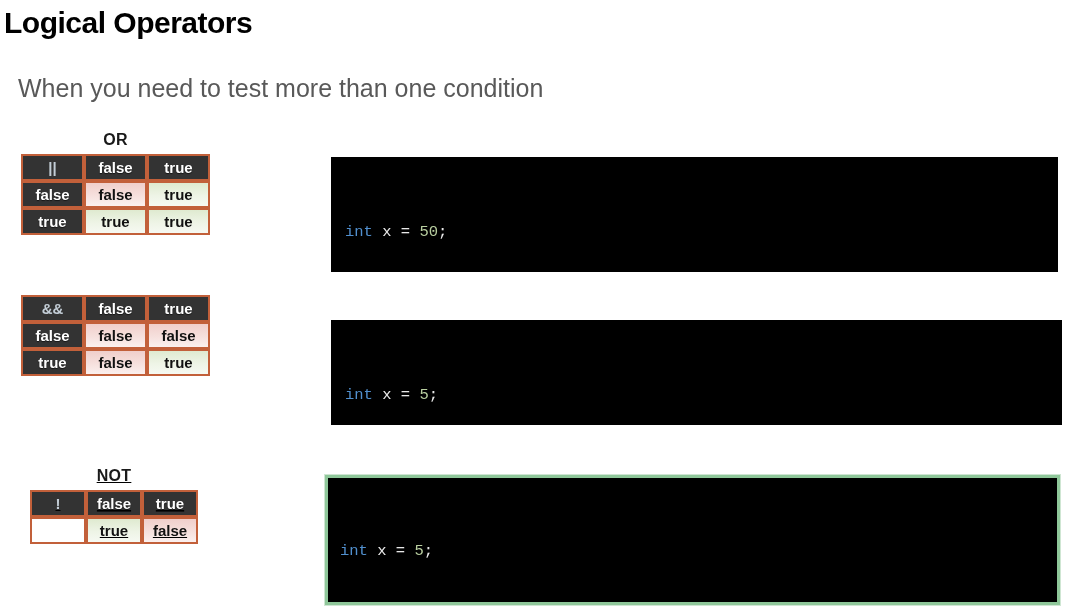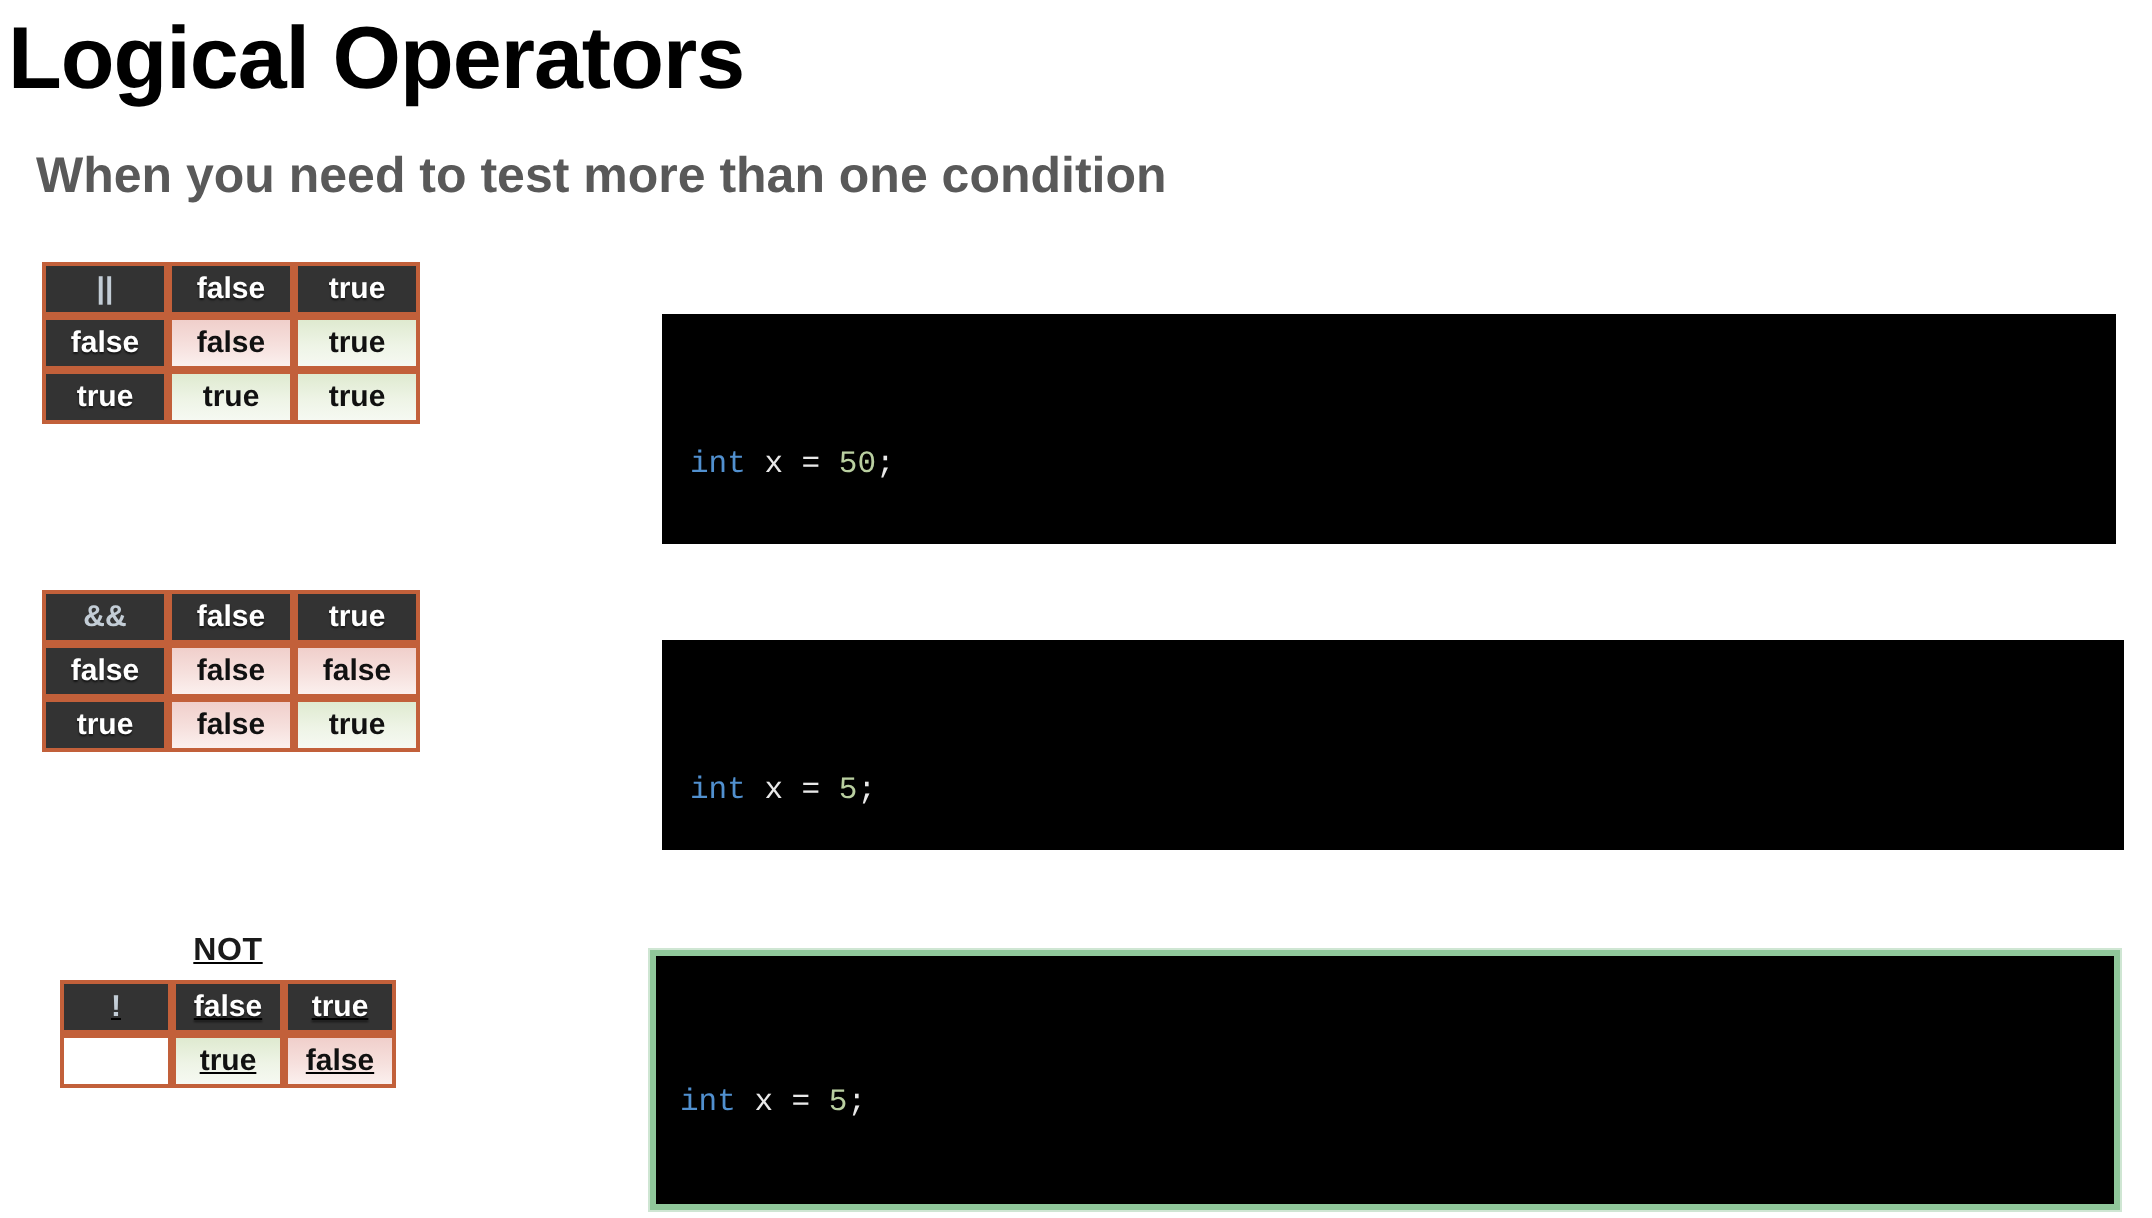--- a/index.html
+++ b/index.html
@@ -13,34 +13,34 @@
     position: relative;
     font-family: "Liberation Sans", sans-serif;
     overflow: hidden;
   }
 
   
   #page-title {
     position: absolute;
     left: 4px;
     top: 6px;
-    font-size: 44px;
+    font-size: 30px;
     font-weight: bold;
     color: #000000;
     letter-spacing: -0.5px;
     line-height: 1.1;
     white-space: nowrap;
   }
   #page-subtitle {
     position: absolute;
     left: 18px;
     top: 74px;
     font-size: 25px;
     color: #595959;
-    font-weight: bold;
+    font-weight: normal;
     white-space: nowrap;
   }
 
   
   .tt-group {
     position: absolute;
   }
   .tt-caption {
     font-size: 16px;
     font-weight: bold;
@@ -114,20 +114,21 @@
   .num { color: #b9cfa0; }
 </style>
 </head>
 <body>
 
 <div id="page-title">Logical Operators</div>
 
 <div id="page-subtitle">When you need to test more than one condition</div>
 
 <div class="tt-group" style="left:21px; top:131px;">
+  <div class="tt-caption">OR</div>
   <table class="tt tt-or">
     <tbody>
         <tr>
       <td class="cell-op">||</td>
       <td class="cell-dark">false</td>
       <td class="cell-dark">true</td>
     </tr>
     <tr>
       <td class="cell-dark">false</td>
       <td class="cell-false">false</td>

